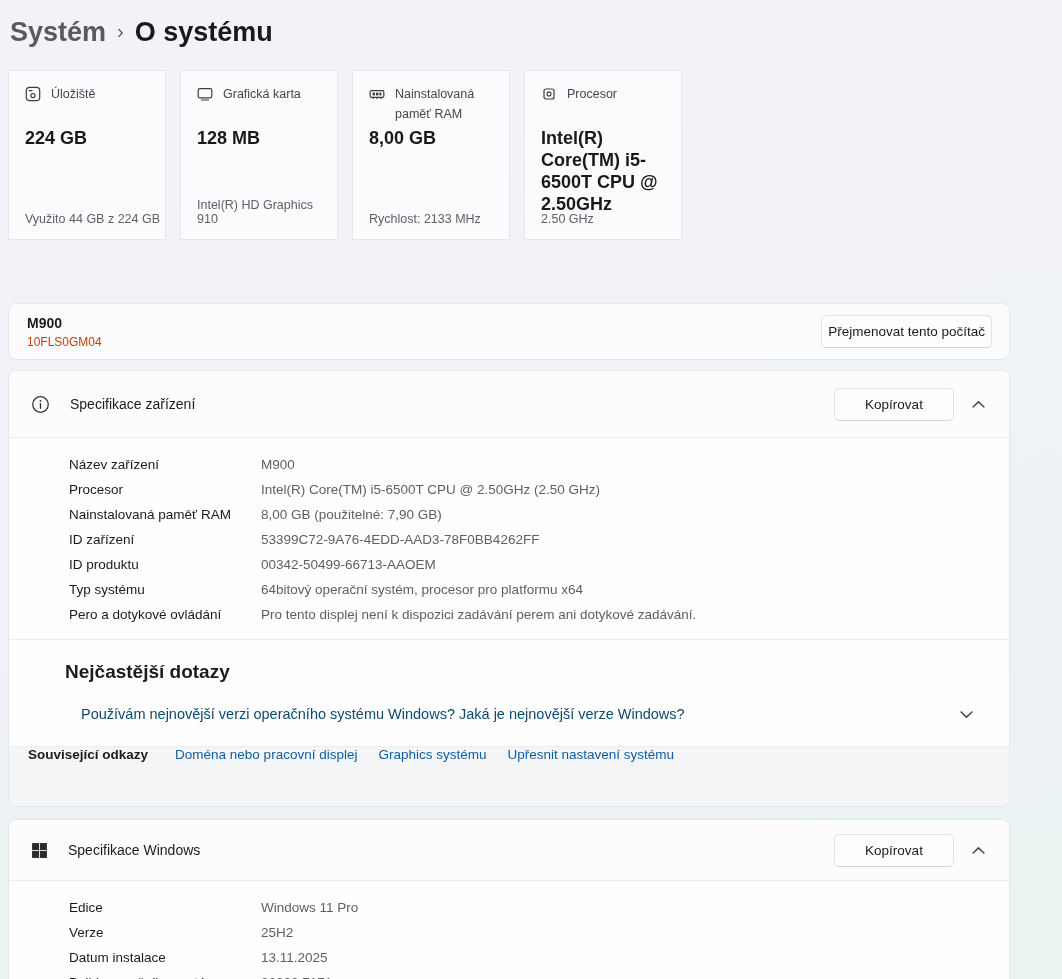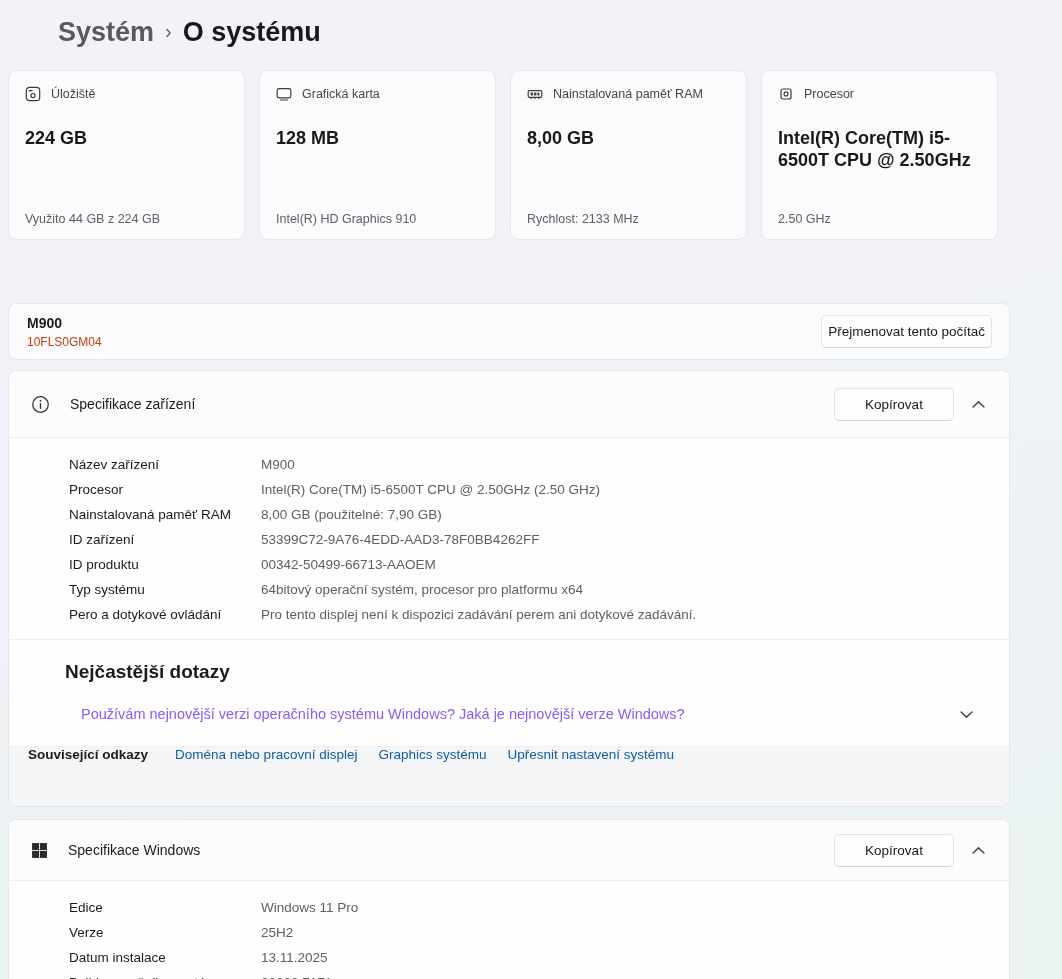--- a/index.html
+++ b/index.html
@@ -5,29 +5,29 @@
   html,body{margin:0;padding:0;}
   body{
     width:1062px;height:979px;overflow:hidden;
     font-family:"Liberation Sans",sans-serif;color:#1b1b1b;
     background:linear-gradient(168deg,#f4f2f8 0%,#f0f2f8 38%,#edf2f4 70%,#eaf3f2 100%);
   }
   .page{padding:8px 52px 0 8px;width:1002px;box-sizing:content-box;}
 
   
   .breadcrumb{margin:6px 0 20px 2px;font-size:27px;font-weight:600;line-height:36px;display:flex;align-items:center;}
-  .crumb-parent{color:#5a5a5e;cursor:default;margin-left:48px;}
+  .crumb-parent{color:#5a5a5e;cursor:default;}
   .crumb-sep{font-size:20px;font-weight:400;color:#5f5f63;margin:0 11px;transform:translateY(-1px);}
   .crumb-current{color:#191919;}
 
   
   .cards-row{display:flex;gap:14px;}
   .stat-card{
-    position:relative;width:237px;height:170px;box-sizing:border-box;
-    background:rgba(253,253,254,0.82);border:1px solid #e7e7ea;border-radius:8px;
+    position:relative;width:158px;height:170px;box-sizing:border-box;
+    background:rgba(253,253,254,0.82);border:1px solid #e7e7ea;border-radius:0;
     padding:13px 16px;
   }
   .card-head{display:flex;gap:10px;align-items:flex-start;}
   .card-head .ic{flex:0 0 auto;margin-top:2px;}
   .card-title{font-size:12.5px;line-height:20px;color:#45474b;}
   .card-value{position:absolute;top:56px;left:16px;right:12px;font-size:18px;font-weight:700;line-height:22px;color:#191919;}
   .card-sub{position:absolute;left:16px;bottom:13px;font-size:12.5px;color:#5e6064;}
 
   
   .device-card{
@@ -61,21 +61,21 @@
   
   .spec-table{padding:14px 0 12px;}
   .spec-row{display:flex;height:25px;align-items:center;font-size:13.5px;}
   .spec-label{width:192px;margin-left:60px;flex:0 0 auto;color:#1b1b1b;}
   .spec-value{color:#5d5f63;}
 
   
   .faq{border-top:1px solid #ededee;padding:21px 0 24px 56px;}
   .faq-title{font-size:19px;font-weight:600;color:#1b1b1b;}
   .faq-q{display:flex;align-items:center;margin-top:23px;padding-left:16px;padding-right:36px;cursor:pointer;}
-  .faq-q-text{font-size:14.5px;color:#8b5cf6;flex:1 1 auto;}
+  .faq-q-text{font-size:14.5px;color:#0c4a6e;flex:1 1 auto;}
 
   
   .related{
     background:#f4f5f7;border-top:1px solid #ededee;height:59px;display:flex;
     padding:0 20px 0 19px;gap:21px;
   }
   .related-label{font-size:13.5px;font-weight:700;color:#1b1b1b;margin-right:6px;}
   .related a{font-size:13.5px;text-decoration:none;cursor:pointer;}
 
   svg{display:block;}

